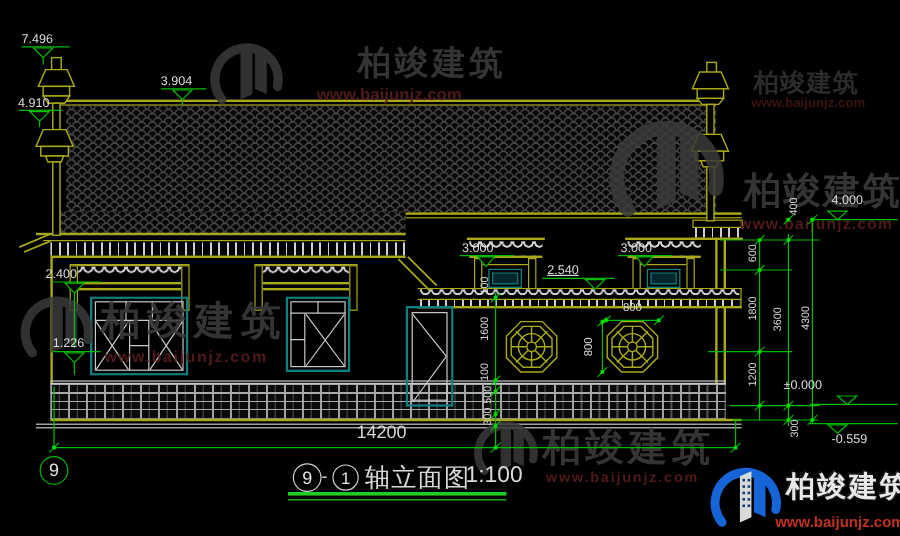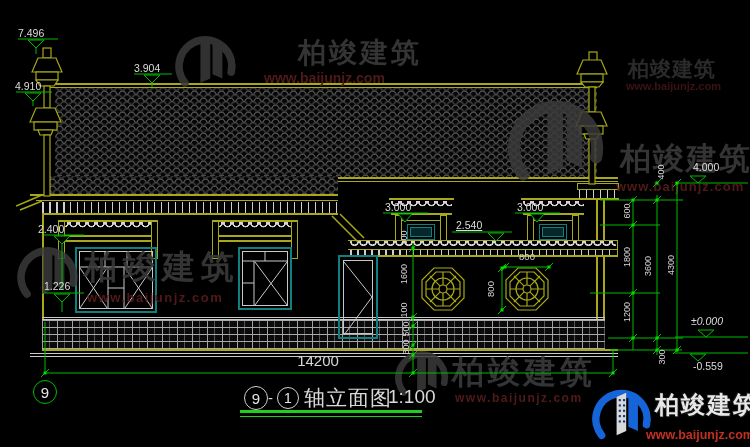--- a/index.html
+++ b/index.html
@@ -265,21 +265,21 @@
 
   <div class="lbl" style="left:18px;top:28px;">7.496</div>
   <div class="lbl" style="left:134px;top:63px;">3.904</div>
   <div class="lbl" style="left:15px;top:81px;">4.910</div>
   <div class="lbl" style="left:38px;top:224px;">2.400</div>
   <div class="lbl" style="left:44px;top:281px;">1.226</div>
   <div class="lbl" style="left:385px;top:202px;">3.000</div>
   <div class="lbl" style="left:517px;top:202px;">3.000</div>
   <div class="lbl" style="left:456px;top:220px;text-decoration:underline;">2.540</div>
   <div class="lbl" style="left:693px;top:162px;">4.000</div>
-  <div class="lbl" style="left:691px;top:316px;font-style:italic;">±0.000</div>
+  <div class="lbl" style="left:653px;top:316px;">±0.000</div>
   <div class="lbl" style="left:693px;top:361px;">-0.559</div>
 
   <div class="dim ctr" style="left:292px;top:356px;width:52px;font-size:15px;">14200</div>
   <div class="dim ctr" style="left:512px;top:252px;width:30px;font-size:9.5px;">800</div>
   <div class="dim rot" style="left:473px;top:284px;font-size:9.5px;">800</div>
 
   <div class="dim rot" style="left:386px;top:233px;">100</div>
   <div class="dim rot" style="left:386px;top:269px;">1600</div>
   <div class="dim rot" style="left:386px;top:305px;">100</div>
   <div class="dim rot" style="left:388px;top:324px;">500</div>

